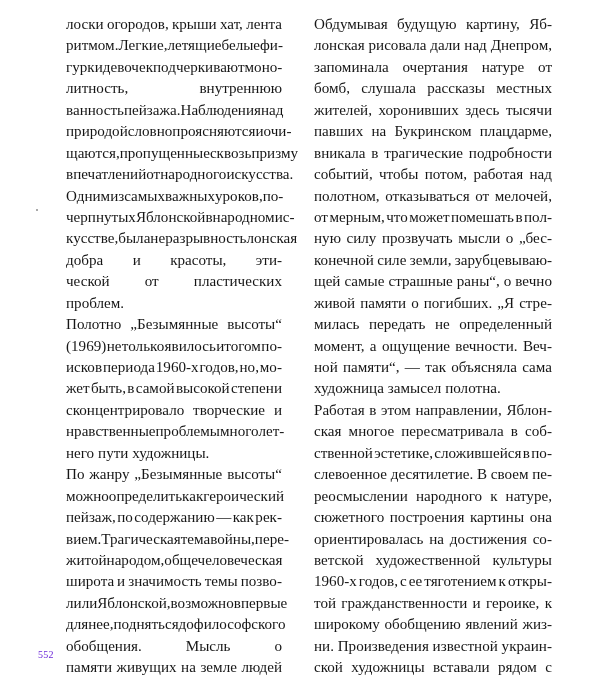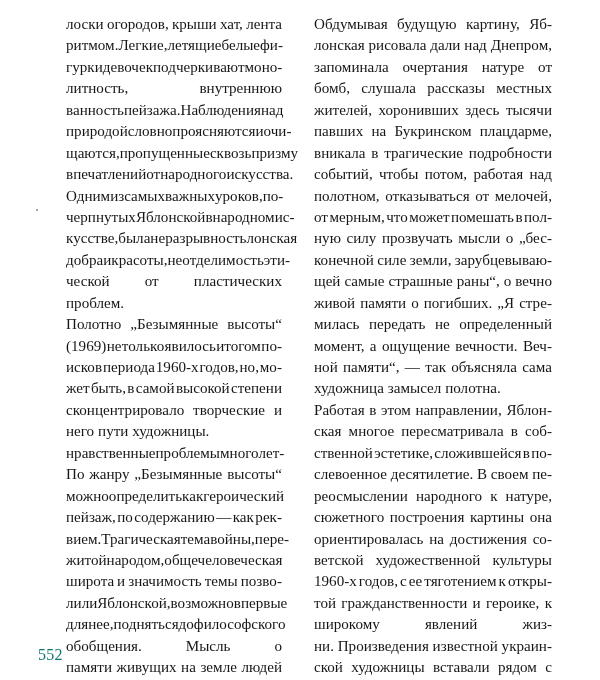--- a/index.html
+++ b/index.html
@@ -72,24 +72,24 @@
   .line.j > span {
     white-space: pre;
   }
   .line.last {
     display: block;
   }
   #page-number {
     position: absolute;
     left: 38px;
     top: 648px;
-    font-size: 16px;
+    font-size: 10px;
     line-height: 14px;
     font-family: "Liberation Serif", "DejaVu Serif", serif;
-    color: #0f766e;
+    color: #6d28d9;
     letter-spacing: 0.2px;
   }
   #margin-speck {
     position: absolute;
     left: 36px;
     top: 209px;
     width: 2px;
     height: 2px;
     background: #8d8d8d;
     border-radius: 50%;
@@ -171,21 +171,20 @@
           <span class="line j">
             <span>кусстве,</span>
             <span>была</span>
             <span>неразрывность</span>
             <span>лонская</span>
           </span>
           <span class="line j">
             <span>добра</span>
             <span>и</span>
             <span>красоты,</span>
-            <span>неотделимость</span>
             <span>эти-</span>
           </span>
           <span class="line j">
             <span>ческой</span>
             <span>от</span>
             <span>пластических</span>
           </span>
           <span class="line last">проблем.</span>
         </div>
       <div class="para">
@@ -216,26 +215,26 @@
             <span>в</span>
             <span>самой</span>
             <span>высокой</span>
             <span>степени</span>
           </span>
           <span class="line j">
             <span>сконцентрировало</span>
             <span>творческие</span>
             <span>и</span>
           </span>
-          <span class="line last">него пути художницы.</span>
           <span class="line j">
             <span>нравственные</span>
             <span>проблемы</span>
             <span>многолет-</span>
           </span>
+          <span class="line last">него пути художницы.</span>
         </div>
       <div class="para">
           <span class="line j">
             <span>По</span>
             <span>жанру</span>
             <span>„Безымянные</span>
             <span>высоты“</span>
           </span>
           <span class="line j">
             <span>можно</span>
@@ -481,20 +480,21 @@
           </span>
           <span class="line j">
             <span>той</span>
             <span>гражданственности</span>
             <span>и</span>
             <span>героике,</span>
             <span>к</span>
           </span>
           <span class="line j">
             <span>широкому</span>
+            <span>обобщению</span>
             <span>явлений</span>
             <span>жиз-</span>
           </span>
           <span class="line j">
             <span>ни.</span>
             <span>Произведения</span>
             <span>известной</span>
             <span>украин-</span>
           </span>
           <span class="line j">

